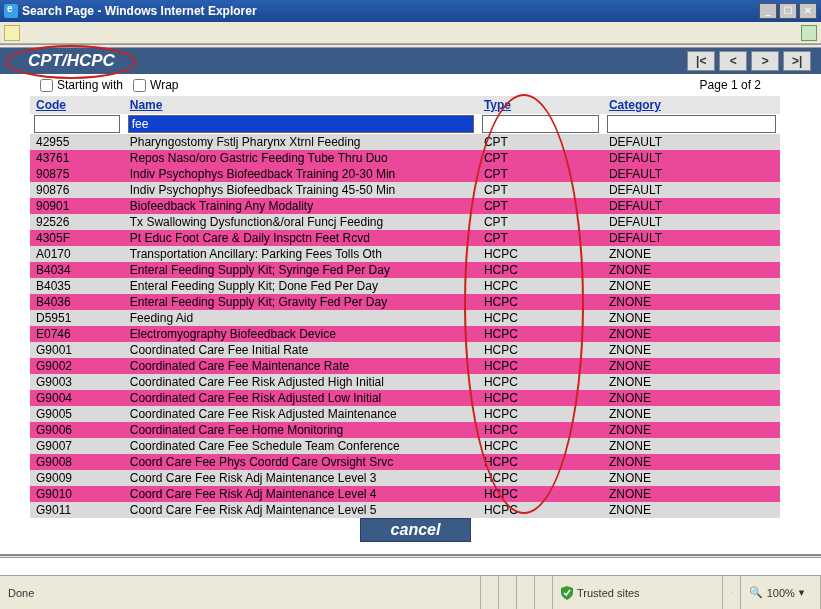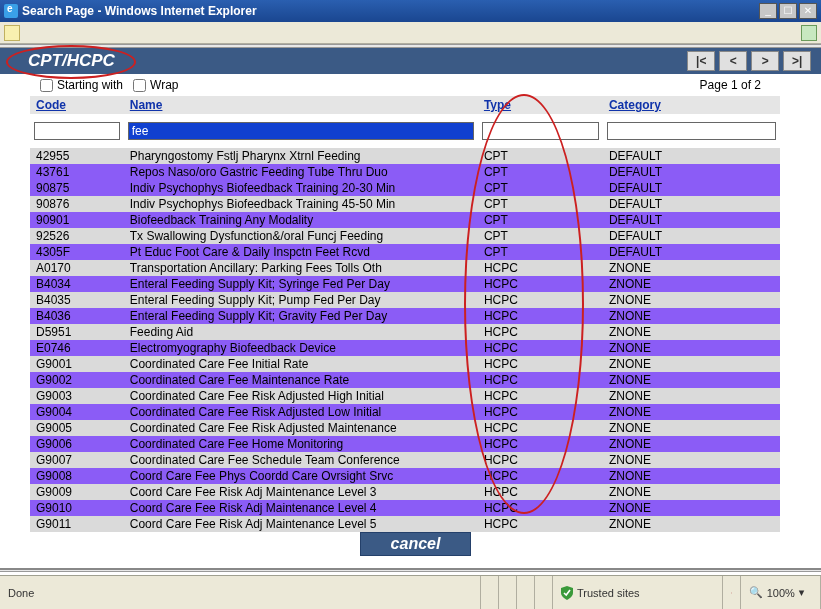--- a/index.html
+++ b/index.html
@@ -104,32 +104,32 @@
   }
   tr.header-row td {
     background:#e5e5e5;
     color:#1033aa;
     text-decoration:underline;
     font-weight:bold;
     padding:2px 6px;
     border:none;
   }
   tr.filter-inputs td {
-    padding:8px 4px;
+    padding:1px 4px;
   }
   tr.filter-inputs input {
     width:100%;
     border:1px solid #666;
     font-size:12px;
     padding:1px 3px;
     height:18px;
   }
   .sel-input { background:#1040d0; color:#fff; }
   tbody.data tr.odd td { background:#dadada; }
-  tbody.data tr.even td { background:#8b5cf6; }
+  tbody.data tr.even td { background:#ec4899; }
   tbody.data td {
     padding:1px 6px;
     color:#000;
     white-space:nowrap;
     border:none;
   }
   .col-code { width:90px; }
   .col-name { width:340px; }
   .col-type { width:120px; }
   .col-cat  { width:170px; }
@@ -304,21 +304,21 @@
           <td>ZNONE</td>
         </tr>
         <tr class="even">
           <td>B4034</td>
           <td>Enteral Feeding Supply Kit; Syringe Fed Per Day</td>
           <td>HCPC</td>
           <td>ZNONE</td>
         </tr>
         <tr class="odd">
           <td>B4035</td>
-          <td>Enteral Feeding Supply Kit; Pump Fed Per Day</td>
+          <td>Enteral Feeding Supply Kit; Done Fed Per Day</td>
           <td>HCPC</td>
           <td>ZNONE</td>
         </tr>
         <tr class="even">
           <td>B4036</td>
           <td>Enteral Feeding Supply Kit; Gravity Fed Per Day</td>
           <td>HCPC</td>
           <td>ZNONE</td>
         </tr>
         <tr class="odd">

